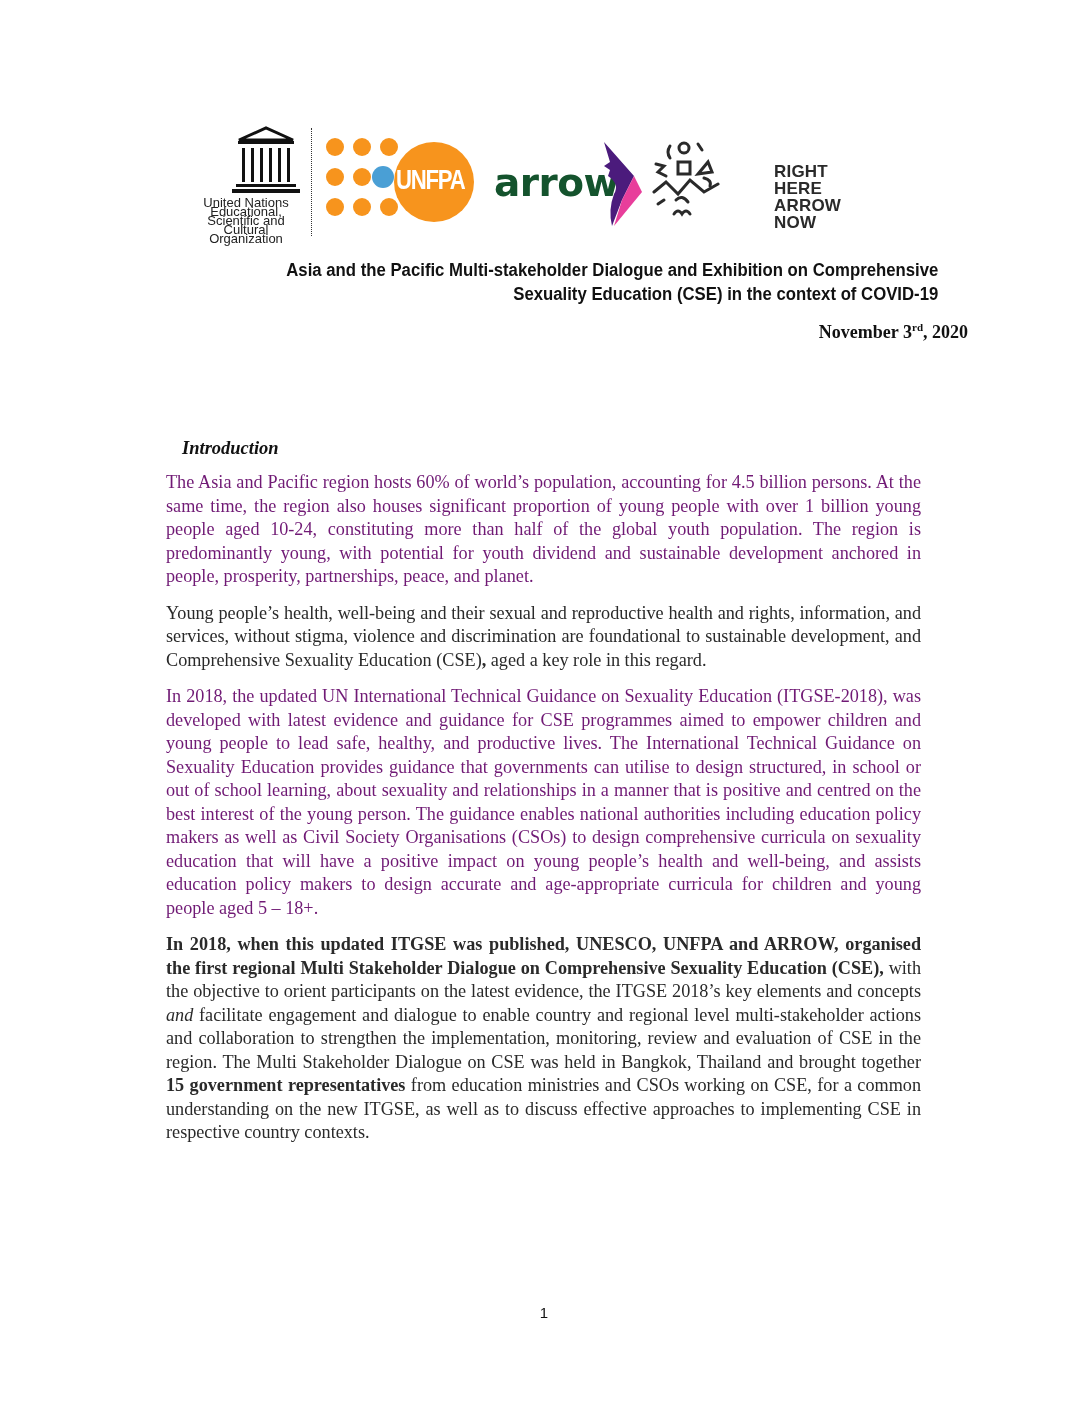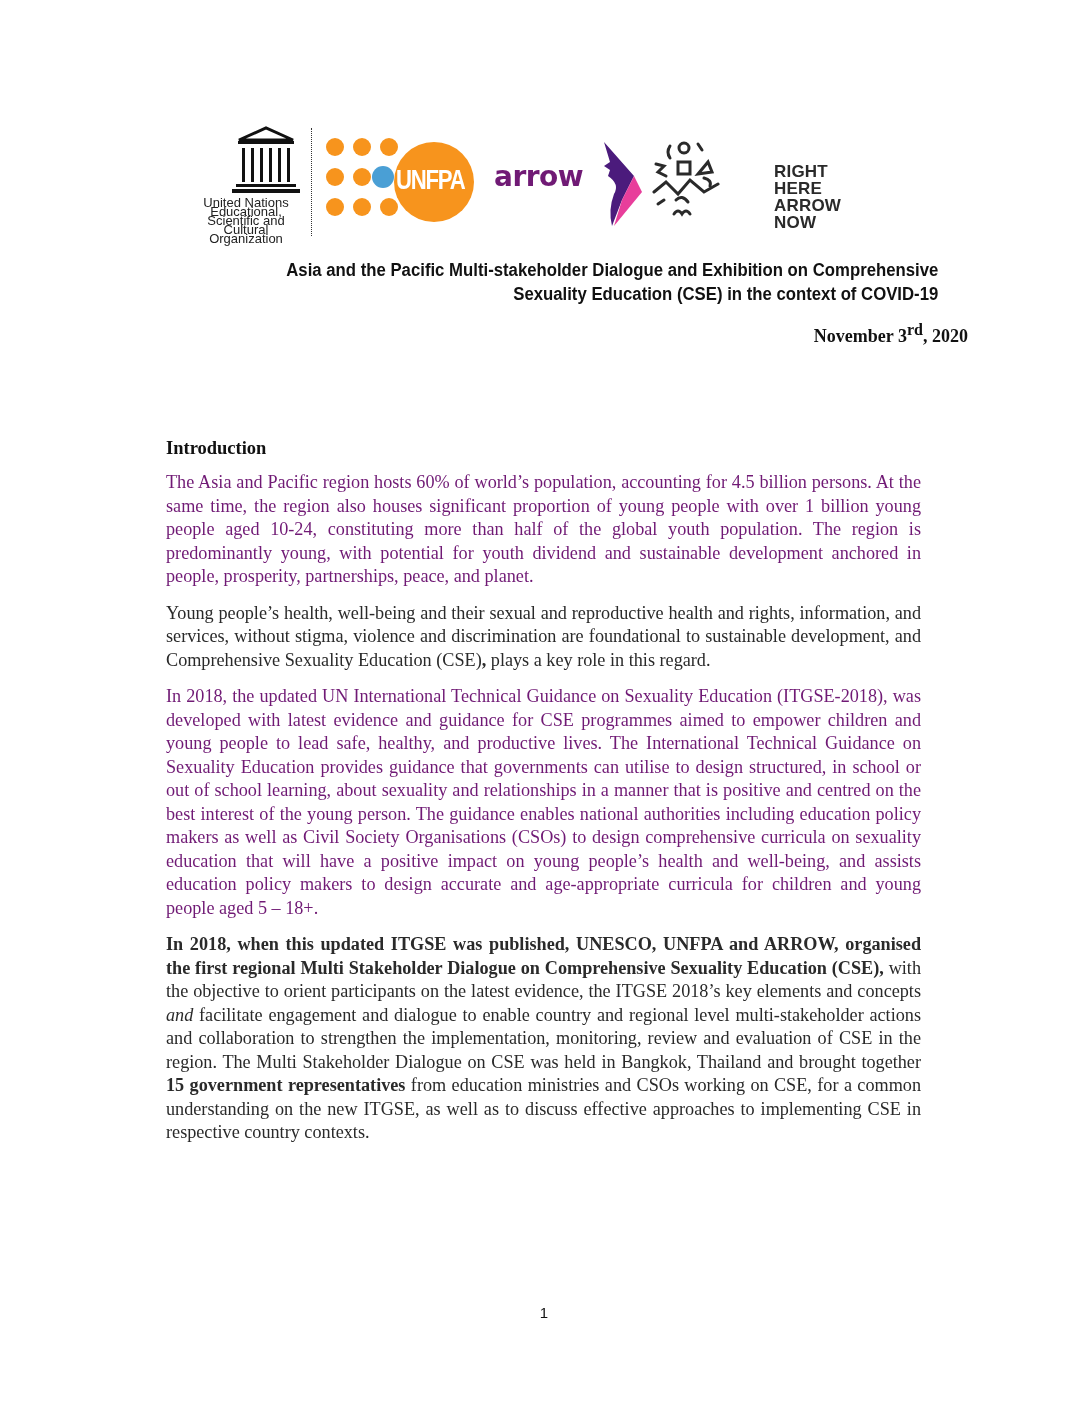--- a/index.html
+++ b/index.html
@@ -7,34 +7,34 @@
   .logo-bar { position: absolute; top: 126px; left: 222px; width: 650px; height: 112px; }
   .unesco { position: absolute; left: 0; top: 0; width: 88px; height: 110px; }
   .unesco-caption { position: absolute; left: -30px; top: 72px; width: 108px; text-align: center; font-family: "Liberation Sans", sans-serif; font-size: 13px; line-height: 9px; color: #222; }
   .unesco-caption span { display: block; }
   .dotted-sep { position: absolute; left: 89px; top: 2px; height: 108px; border-left: 1.5px dotted #333; }
   .unfpa-dots { position: absolute; left: 104px; top: 12px; }
   .dot { position: absolute; width: 18px; height: 18px; border-radius: 50%; background: #f7941d; }
   .un-emblem { position: absolute; left: 150px; top: 40px; width: 22px; height: 22px; border-radius: 50%; background: #4a9fd5; }
   .unfpa-circle { position: absolute; left: 172px; top: 16px; width: 80px; height: 80px; border-radius: 50%; background: #f7941d; }
   .unfpa-text { position: absolute; left: 174px; top: 39px; font-family: "Liberation Sans", sans-serif; font-weight: bold; font-size: 27px; color: #fff; letter-spacing: -1.5px; transform: scaleX(0.82); transform-origin: left; }
-  .arrow-text { position: absolute; left: 272px; top: 34px; font-family: "DejaVu Sans", sans-serif; font-weight: bold; font-size: 28px; color: #701a75; letter-spacing: -0.5px; }
+  .arrow-text { position: absolute; left: 272px; top: 34px; font-family: "DejaVu Sans", sans-serif; font-weight: bold; font-size: 39px; color: #14532d; letter-spacing: -0.5px; }
   .arrow-mark { position: absolute; left: 378px; top: 14px; width: 46px; height: 88px; }
   .rhrn-icon { position: absolute; left: 430px; top: 14px; width: 70px; height: 80px; }
   .rhrn-text { position: absolute; left: 552px; top: 37px; font-family: "Liberation Sans", sans-serif; font-weight: bold; font-size: 17px; line-height: 17px; color: #2a2a2a; letter-spacing: 0.2px; }
   .rhrn-text span { display: block; }
 
   .title-block { position: absolute; top: 258px; left: 120px; width: 848px; text-align: right; }
   .main-title { font-family: "Liberation Sans Narrow", "Liberation Sans", sans-serif; font-weight: bold; font-size: 18px; line-height: 24px; margin: 0; transform: scaleX(0.93); }
   .date-line { font-weight: bold; font-size: 18px; margin-top: 15px; font-family: "Liberation Serif", serif; }
-  .date-line sup { font-size: 16px; }
+  .date-line sup { font-size: 11px; }
   .time-line { font-weight: bold; font-size: 18px; margin-top: 17px; font-family: "Liberation Serif", serif; }
 
   .content { position: absolute; top: 438px; left: 166px; width: 755px; }
-  .section-heading { font-weight: bold; font-size: 18.5px; margin: 0 0 12px 0; }
+  .section-heading { font-weight: bold; font-size: 18.5px; margin: 0 0 12px 16px; font-style: italic; }
   p.para { margin: 0 0 13px 0; font-size: 18.2px; line-height: 23.5px; text-align: justify; color: #701a75; }
   p.para.grey { color: #2a2a2a; }
   .b { font-weight: bold; }
   .i { font-style: italic; }
 
   .page-number { position: absolute; top: 1304px; left: 0; width: 1088px; text-align: center; font-family: "Liberation Sans", sans-serif; font-size: 15px; color: #111; }
 </style>
 </head>
 <body>
 
@@ -101,18 +101,18 @@
   <h1 class="main-title">
     <span>Asia and the Pacific Multi-stakeholder Dialogue and Exhibition on Comprehensive</span><br>
     <span>Sexuality Education (CSE) in the context of COVID-19</span>
   </h1>
   <div class="date-line"><span>November 3</span><sup>rd</sup><span>, 2020</span></div>
 </div>
 
 <div class="content">
   <h2 class="section-heading">Introduction</h2>
   <p class="para">The Asia and Pacific region hosts 60% of world’s population, accounting for 4.5 billion persons. At the same time, the region also houses significant proportion of young people with over 1 billion young people aged 10-24, constituting more than half of the global youth population. The region is predominantly young, with potential for youth dividend and sustainable development anchored in people, prosperity, partnerships, peace, and planet.</p>
-  <p class="para grey"><span>Young people’s health, well-being and their sexual and reproductive health and rights, information, and services, without stigma, violence and discrimination are foundational to sustainable development, and Comprehensive Sexuality Education (CSE)</span><span class="b">,</span><span> plays a key role in this regard.</span></p>
+  <p class="para grey"><span>Young people’s health, well-being and their sexual and reproductive health and rights, information, and services, without stigma, violence and discrimination are foundational to sustainable development, and Comprehensive Sexuality Education (CSE)</span><span class="b">,</span><span> aged a key role in this regard.</span></p>
   <p class="para"><span class="grey">In 2018, the updated UN </span><span>International Technical Guidance on Sexuality Education (ITGSE-2018), was developed with latest evidence and guidance for CSE programmes aimed to empower children and young people to lead safe, healthy, and productive lives. The International Technical Guidance on Sexuality Education provides guidance that governments can utilise to design structured, in school or out of school learning, about sexuality and relationships in a manner that is positive and centred on the best interest of the young person. The guidance enables national authorities including education policy makers as well as Civil Society Organisations (CSOs)  to design comprehensive curricula on sexuality education that will have a positive impact on young people’s health and well-being, and assists education policy makers to design accurate and age-appropriate curricula for children and young people aged 5 – 18+.</span></p>
   <p class="para grey"><span class="b">In 2018, when this updated ITGSE was published, UNESCO, UNFPA and ARROW, organised the first regional Multi Stakeholder Dialogue on Comprehensive Sexuality Education (CSE),</span><span> with the objective to orient participants on the latest evidence, the ITGSE 2018’s key elements and concepts </span><span class="i">and</span><span> facilitate engagement and dialogue to enable country and regional level multi-stakeholder actions and collaboration to strengthen the implementation, monitoring, review and evaluation of CSE in the region. The Multi Stakeholder Dialogue on CSE was held in Bangkok, Thailand and brought together </span><span class="b">15 government representatives</span><span> from  education ministries and CSOs working on CSE, for a common understanding on the new ITGSE, as well as to discuss effective approaches to implementing CSE in respective country contexts.</span></p>
 </div>
 
 <div class="page-number">1</div>
 
 </body></html>

